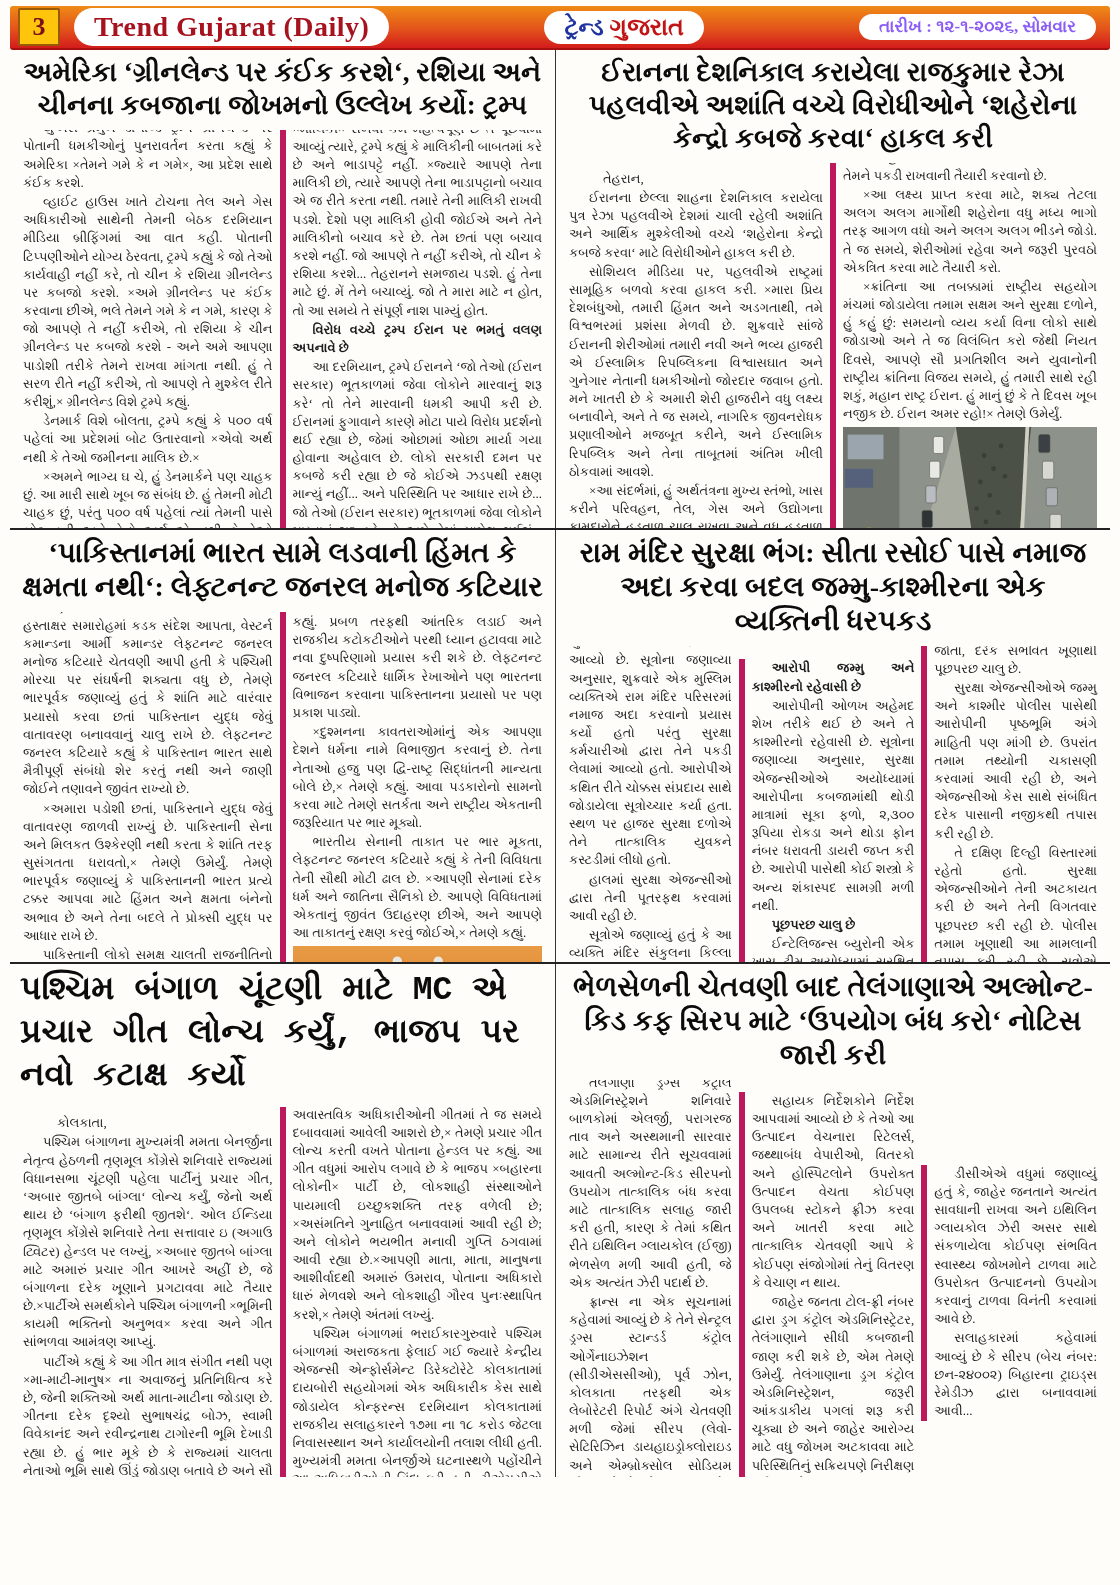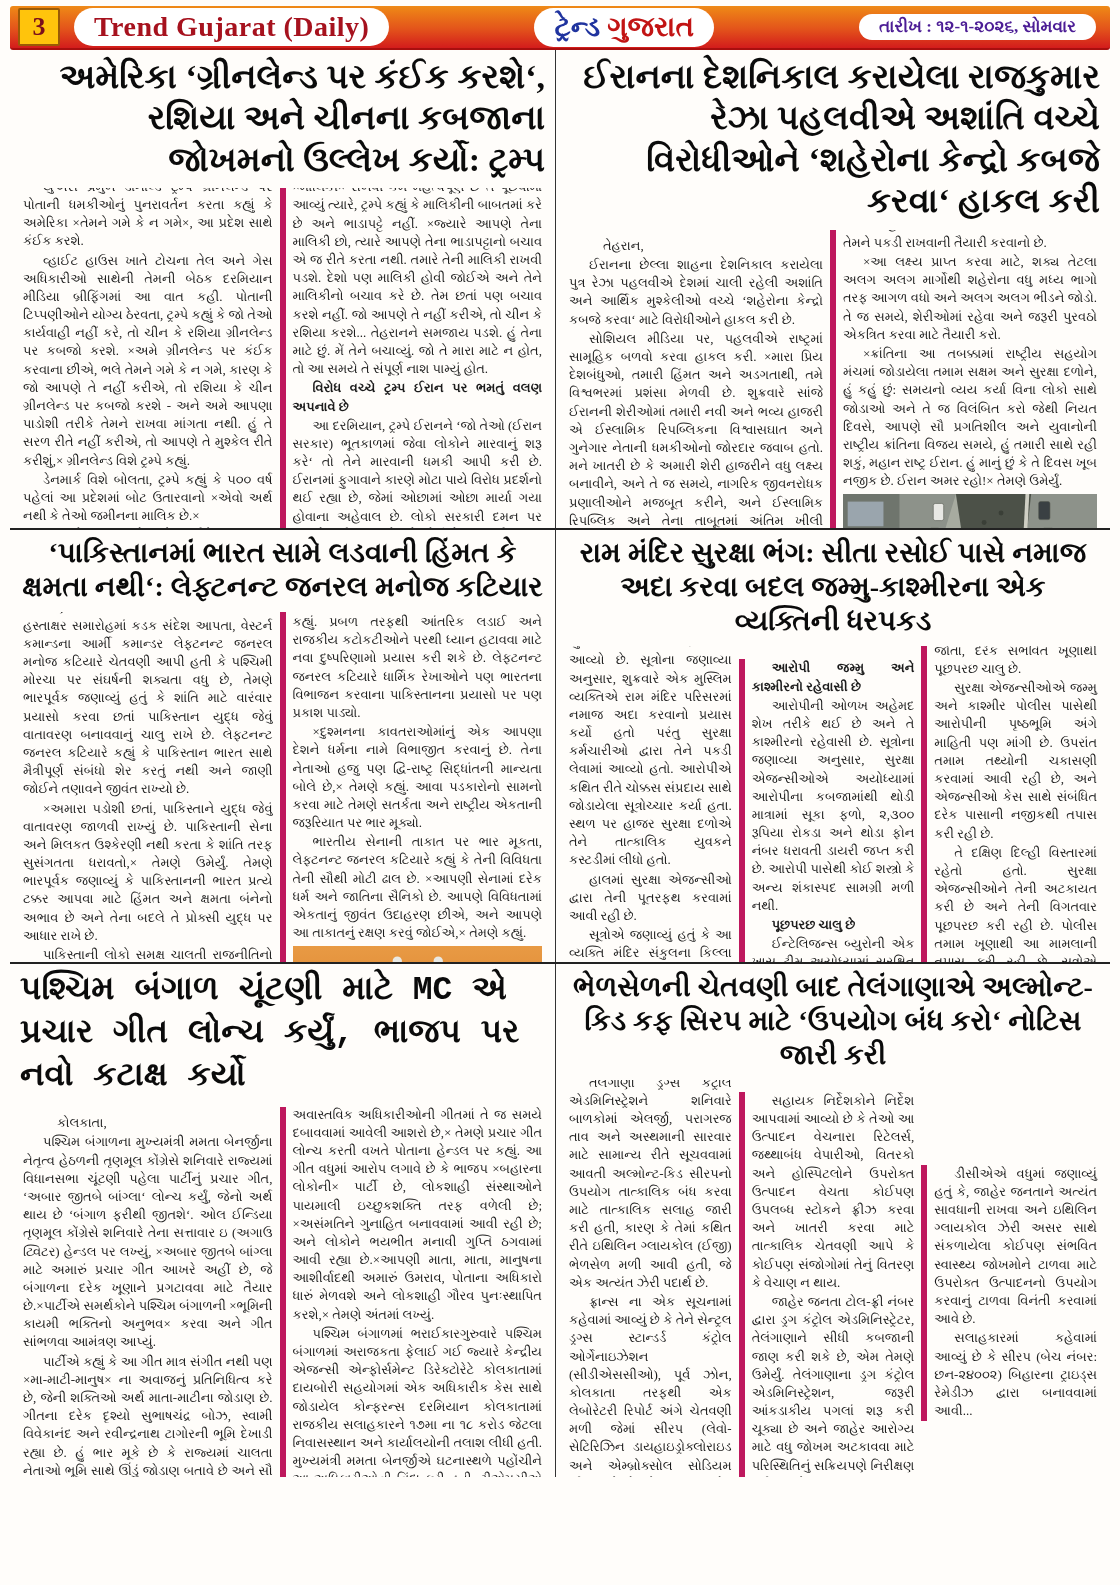--- a/index.html
+++ b/index.html
@@ -15,35 +15,35 @@
     padding:0 14px 0 8px; background:linear-gradient(180deg,#ef8a16 0%,#e3531b 55%,#d31c1c 100%);
     border-bottom:2px solid #a80f0f;
   }
   .pgnum {
     width:42px; height:38px; background:#ffc40c; border:2px solid #9a5a05;
     display:flex; align-items:center; justify-content:center;
     font-weight:bold; font-size:26px; color:#7a0f1c; border-radius:2px;
   }
   .pill { background:#fff; border-radius:22px; padding:3px 20px; font-weight:bold; white-space:nowrap; }
   .brand-en { color:#a6121e; font-size:28px; letter-spacing:.5px; }
-  .brand-guj { margin-left:auto; margin-right:auto; font-size:28px; }
+  .brand-guj { margin-left:auto; margin-right:auto; font-size:24px; }
   .brand-guj .b1 { color:#20349f; }
   .brand-guj .b2 { color:#c21414; }
-  .datepill { color:#4c1d95; font-size:17px; }
+  .datepill { color:#8b5cf6; font-size:17px; }
   
   .section { display:flex; border-bottom:2px solid #222; }
   .half { padding:2px 6px 4px; overflow:hidden; }
   .half.left  { width:546px; border-right:1px solid #333; }
   .half.right { width:554px; }
   .sec-a { height:480px; }
   .sec-b { height:434px; }
   .sec-c { height:513px; border-bottom:none; }
   
   .hl { font-weight:bold; text-align:center; line-height:1.22; color:#0b0b0b; margin:4px 4px 8px; }
-  .hl-a { font-size:34px;text-align:right; }
+  .hl-a { font-size:27px; }
   .hl-b { font-size:28px; }
   .hl-c { font-size:33px; text-align:left; line-height:1.3;font-family:Liberation Mono, monospace; }
   .hl-d { font-size:28px; }
   
   .cols { display:flex; align-items:center; overflow:hidden; }
   .col { flex:1; min-width:0; padding:0 7px; overflow:hidden; }
   .col + .col { border-left:6px solid #be185d;font-family:Liberation Serif, serif; }
   .col p { font-size:13px; line-height:1.40; text-align:justify; text-indent:20px; margin-bottom:1px; }
   .col p.dateline { text-indent:34px; }
   .col p.subhead { font-weight:bold; }

